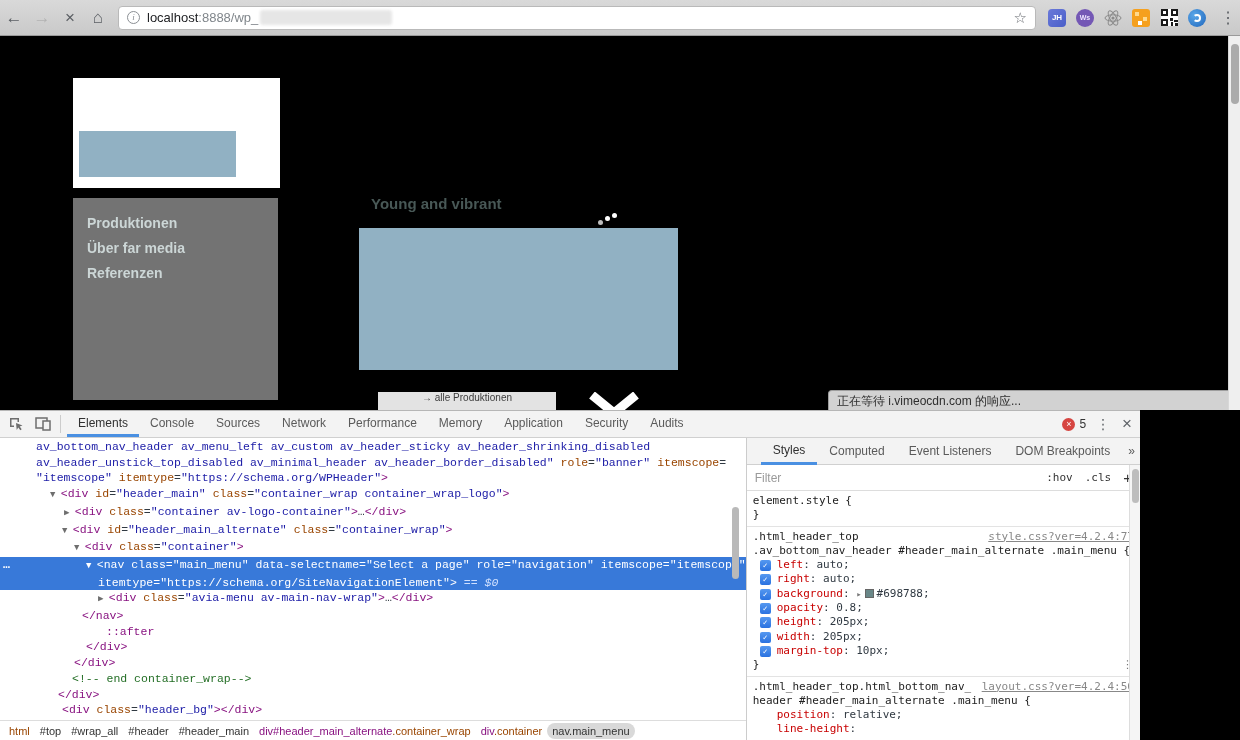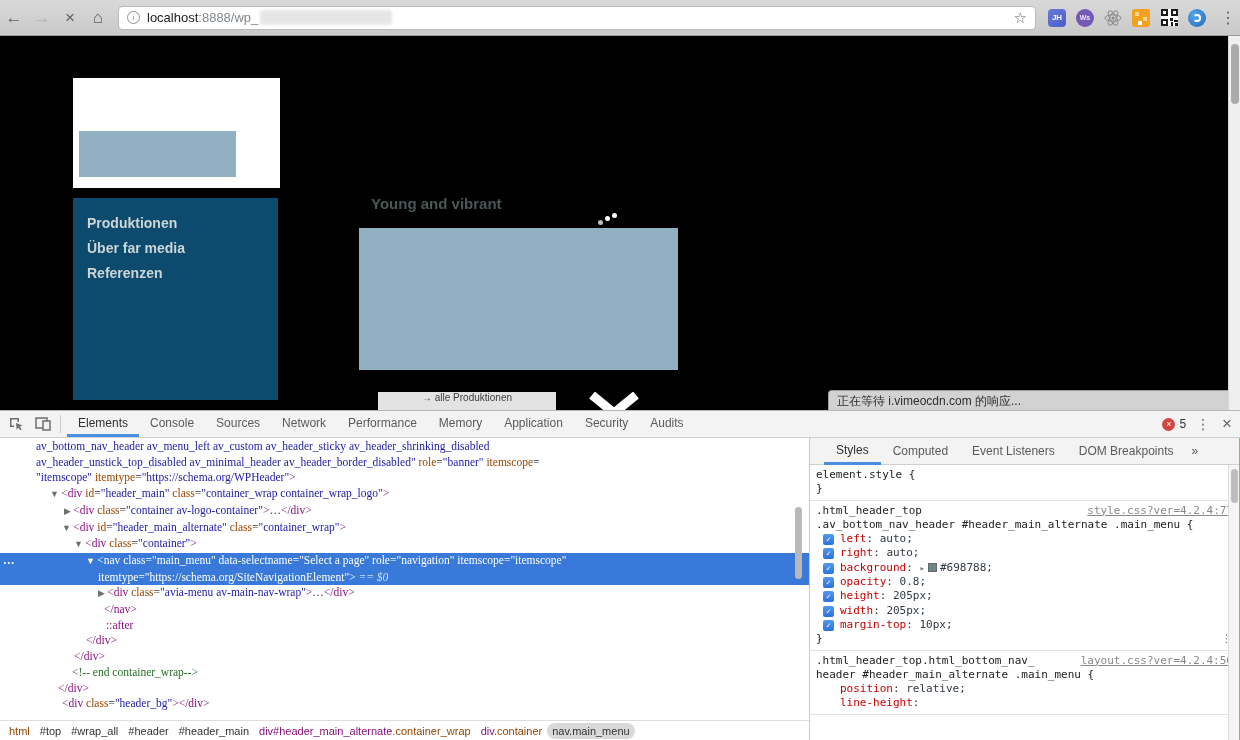--- a/index.html
+++ b/index.html
@@ -25,52 +25,52 @@
   .ext.orange i{position:absolute;width:4px;height:4px;background:#ffd98c}
   .ext.orange i:nth-child(1){left:3px;top:3px}.ext.orange i:nth-child(2){right:3px;top:8px}.ext.orange i:nth-child(3){left:6px;bottom:2px;background:#fff}
   .ext.blue{background:radial-gradient(circle at 35% 35%,#5aa7e8,#1f66bd);border-radius:50%;position:relative}
   .ext.blue i{position:absolute;left:5px;top:5px;width:8px;height:8px;border:2px solid #fff;border-left-color:transparent;border-radius:50%}
   .menu-ic{margin-left:12px;font-size:16px;color:#5a5e63;width:20px;text-align:center}
 
   
   .page{position:absolute;top:36px;left:0;width:1240px;height:374px;background:#000;overflow:hidden}
   .logo-box{position:absolute;left:73px;top:42px;width:207px;height:110px;background:#fff}
   .logo-img{position:absolute;left:6px;top:53px;width:157px;height:46px;background:#91b1c3}
-  .site-menu{position:absolute;left:73px;top:162px;width:205px;height:202px;background:#0c4a6e;padding:13px 16px 0 14px}
+  .site-menu{position:absolute;left:73px;top:162px;width:205px;height:202px;background:#737373;padding:13px 16px 0 14px}
   .menu-item{font-size:14px;font-weight:bold;color:#ccd6d6;line-height:25px;cursor:pointer}
   .hero-heading{position:absolute;left:371px;top:159px;font-size:15px;font-weight:bold;color:#485856}
   .hero-image{position:absolute;left:359px;top:192px;width:319px;height:142px;background:#91b1c3}
   .load-dots i{position:absolute;width:5px;height:5px;border-radius:50%;background:#fff}
   .load-dots i:nth-child(1){left:598px;top:184px;background:#bdbdbd}
   .load-dots i:nth-child(2){left:605px;top:180px}
   .load-dots i:nth-child(3){left:612px;top:177px}
   .cta-btn{position:absolute;left:378px;top:356px;width:178px;height:34px;background:#e3e3e3;color:#3c3c3c;font-size:10px;text-align:center;padding-top:0;cursor:pointer}
   .chevron{position:absolute;left:588px;top:356px}
   .status-bubble{position:absolute;right:12px;top:354px;width:400px;height:20px;background:#d2d2d2;border:1px solid #9e9e9e;border-right:none;border-bottom:none;border-top-left-radius:4px;font-size:12px;color:#2e2e2e;padding:2px 8px;white-space:nowrap;overflow:hidden}
   .page-scrollbar{position:absolute;right:0;top:0;width:12px;height:374px;background:#efefef;border-left:1px solid #d8d8d8}
   .page-scrollbar .thumb{position:absolute;left:2px;top:8px;width:8px;height:60px;background:#ababab;border-radius:4px}
 
   
-  .devtools{position:absolute;top:410px;left:0;width:1240px;height:330px;background:#84cc16;border-top:1px solid #b6b6b6}
+  .devtools{position:absolute;top:410px;left:0;width:1140px;height:330px;background:#1d4ed8;border-top:1px solid #b6b6b6}
   .dt-toolbar{height:27px;background:#f3f3f3;border-bottom:1px solid #d0d0d0;display:flex;align-items:center}
   .dt-ic{width:22px;height:20px;display:flex;align-items:center;justify-content:center;margin-left:5px;cursor:pointer}
   .dt-sep{width:1px;height:18px;background:#ccc;margin:0 6px}
   .dt-tabs{display:flex;height:26px}
   .dt-tab{padding:0 11px;font-size:12px;color:#5a5a5a;line-height:25px;cursor:pointer}
   .dt-tab.active{color:#303030;border-bottom:3px solid #4a90e2}
   .dt-right{margin-left:auto;display:flex;align-items:center;margin-right:8px}
   .err-badge{display:flex;align-items:center;cursor:pointer}
   .err-circle{width:13px;height:13px;border-radius:50%;background:#d64541;color:#fff;font-size:9px;line-height:13px;text-align:center;margin-right:4px}
   .err-count{font-size:12px;color:#333}
   .kebab{font-size:14px;color:#5f6368;margin:0 10px;cursor:pointer}
   .dt-close{font-size:17px;color:#5f6368;cursor:pointer;margin-left:2px}
 
   .dt-body{display:flex;height:302px}
   .elements-pane{width:810px;position:relative;border-right:1px solid #ccc;background:#fff}
-  .dom-tree{height:281px;overflow:hidden;font-family:Liberation Serif, serif;font-size:11.5px;line-height:15.7px;color:#303942;padding-top:1px}
+  .dom-tree{height:281px;overflow:hidden;font-family:Liberation Mono, monospace;font-size:11.5px;line-height:15.7px;color:#303942;padding-top:1px}
   .cl{white-space:pre;position:relative}
   .tk-tag{color:#881280}
   .tk-attr{color:#994500}
   .tk-val{color:#1a1aa6}
   .tk-plain{color:#303942}
   .tk-comment{color:#236e25}
   .tk-arrow{color:#6e6e6e;font-size:9px}
   .tk-dollar{color:#9aa0a6;font-style:italic}
   .cl.sel{background:#3879d9}
   .cl.sel span{color:#fff}
@@ -231,21 +231,21 @@
             <div class="cl" style="padding-left: 36px;"><span class="tk-val">av_bottom_nav_header av_menu_left av_custom av_header_sticky av_header_shrinking_disabled</span></div>
             <div class="cl" style="padding-left: 36px;"><span class="tk-val">av_header_unstick_top_disabled av_minimal_header av_header_border_disabled"</span><span class="tk-plain"> </span><span class="tk-attr">role</span><span class="tk-plain">=</span><span class="tk-val">"banner"</span><span class="tk-plain"> </span><span class="tk-attr">itemscope</span><span class="tk-plain">=</span></div>
             <div class="cl" style="padding-left: 36px;"><span class="tk-val">"itemscope"</span><span class="tk-plain"> </span><span class="tk-attr">itemtype</span><span class="tk-plain">=</span><span class="tk-val">"https://schema.org/WPHeader"</span><span class="tk-tag">&gt;</span></div>
             <div class="cl" style="padding-left: 50px;"><span class="tk-arrow">▼ </span><span class="tk-tag">&lt;div</span><span class="tk-plain"> </span><span class="tk-attr">id</span><span class="tk-plain">=</span><span class="tk-val">"header_main"</span><span class="tk-plain"> </span><span class="tk-attr">class</span><span class="tk-plain">=</span><span class="tk-val">"container_wrap container_wrap_logo"</span><span class="tk-tag">&gt;</span></div>
             <div class="cl" style="padding-left: 64px;"><span class="tk-arrow">▶ </span><span class="tk-tag">&lt;div</span><span class="tk-plain"> </span><span class="tk-attr">class</span><span class="tk-plain">=</span><span class="tk-val">"container av-logo-container"</span><span class="tk-tag">&gt;</span><span class="tk-plain">…</span><span class="tk-tag">&lt;/div&gt;</span></div>
             <div class="cl" style="padding-left: 62px;"><span class="tk-arrow">▼ </span><span class="tk-tag">&lt;div</span><span class="tk-plain"> </span><span class="tk-attr">id</span><span class="tk-plain">=</span><span class="tk-val">"header_main_alternate"</span><span class="tk-plain"> </span><span class="tk-attr">class</span><span class="tk-plain">=</span><span class="tk-val">"container_wrap"</span><span class="tk-tag">&gt;</span></div>
             <div class="cl" style="padding-left: 74px;"><span class="tk-arrow">▼ </span><span class="tk-tag">&lt;div</span><span class="tk-plain"> </span><span class="tk-attr">class</span><span class="tk-plain">=</span><span class="tk-val">"container"</span><span class="tk-tag">&gt;</span></div>
             <div class="cl sel" style="padding-left: 86px;"><span class="more-dots">…</span><span class="tk-arrow">▼ </span><span class="tk-tag">&lt;nav</span><span class="tk-plain"> </span><span class="tk-attr">class</span><span class="tk-plain">=</span><span class="tk-val">"main_menu"</span><span class="tk-plain"> </span><span class="tk-attr">data-selectname</span><span class="tk-plain">=</span><span class="tk-val">"Select a page"</span><span class="tk-plain"> </span><span class="tk-attr">role</span><span class="tk-plain">=</span><span class="tk-val">"navigation"</span><span class="tk-plain"> </span><span class="tk-attr">itemscope</span><span class="tk-plain">=</span><span class="tk-val">"itemscope"</span></div>
             <div class="cl sel" style="padding-left: 98px;"><span class="tk-attr">itemtype</span><span class="tk-plain">=</span><span class="tk-val">"https://schema.org/SiteNavigationElement"</span><span class="tk-tag">&gt;</span><span class="tk-dollar"> == $0</span></div>
             <div class="cl" style="padding-left: 98px;"><span class="tk-arrow">▶ </span><span class="tk-tag">&lt;div</span><span class="tk-plain"> </span><span class="tk-attr">class</span><span class="tk-plain">=</span><span class="tk-val">"avia-menu av-main-nav-wrap"</span><span class="tk-tag">&gt;</span><span class="tk-plain">…</span><span class="tk-tag">&lt;/div&gt;</span></div>
-            <div class="cl" style="padding-left: 104px;"><span class="tk-tag">&lt;/nav&gt;</span></div>
+            <div class="cl" style="padding-left: 82px;"><span class="tk-tag">&lt;/nav&gt;</span></div>
             <div class="cl" style="padding-left: 106px;"><span class="tk-tag">::after</span></div>
             <div class="cl" style="padding-left: 86px;"><span class="tk-tag">&lt;/div&gt;</span></div>
             <div class="cl" style="padding-left: 74px;"><span class="tk-tag">&lt;/div&gt;</span></div>
             <div class="cl" style="padding-left: 72px;"><span class="tk-comment">&lt;!-- end container_wrap--&gt;</span></div>
             <div class="cl" style="padding-left: 58px;"><span class="tk-tag">&lt;/div&gt;</span></div>
             <div class="cl" style="padding-left: 62px;"><span class="tk-tag">&lt;div</span><span class="tk-plain"> </span><span class="tk-attr">class</span><span class="tk-plain">=</span><span class="tk-val">"header_bg"</span><span class="tk-tag">&gt;&lt;/div&gt;</span></div>
           </div>
         <div class="el-scrollbar"></div>
         <div class="crumbs">
             <span class="crumb"><span class="bc-orange">html</span></span>
@@ -259,20 +259,26 @@
           </div>
       </div>
       <div class="styles-pane">
         <div class="sb-tabs">
             <span class="sb-tab active">Styles</span>
             <span class="sb-tab">Computed</span>
             <span class="sb-tab">Event Listeners</span>
             <span class="sb-tab">DOM Breakpoints</span>
             <span class="sb-more">»</span>
           </div>
+        <div class="filter-row">
+          <input class="filter-input" type="text" placeholder="Filter" style="">
+          <span class="tog">:hov</span>
+          <span class="tog">.cls</span>
+          <span class="plus">+</span>
+        </div>
         <div class="css-area">
           <div class="section">
             <div class="selector">element.style {</div>
             <div class="selector">}</div>
           </div>
           <div id="css-rules">
               <div class="section">
                 <div class="sel-line">
                   <span class="selector">.html_header_top</span>
                   <span class="css-link">style.css?ver=4.2.4:77</span>

